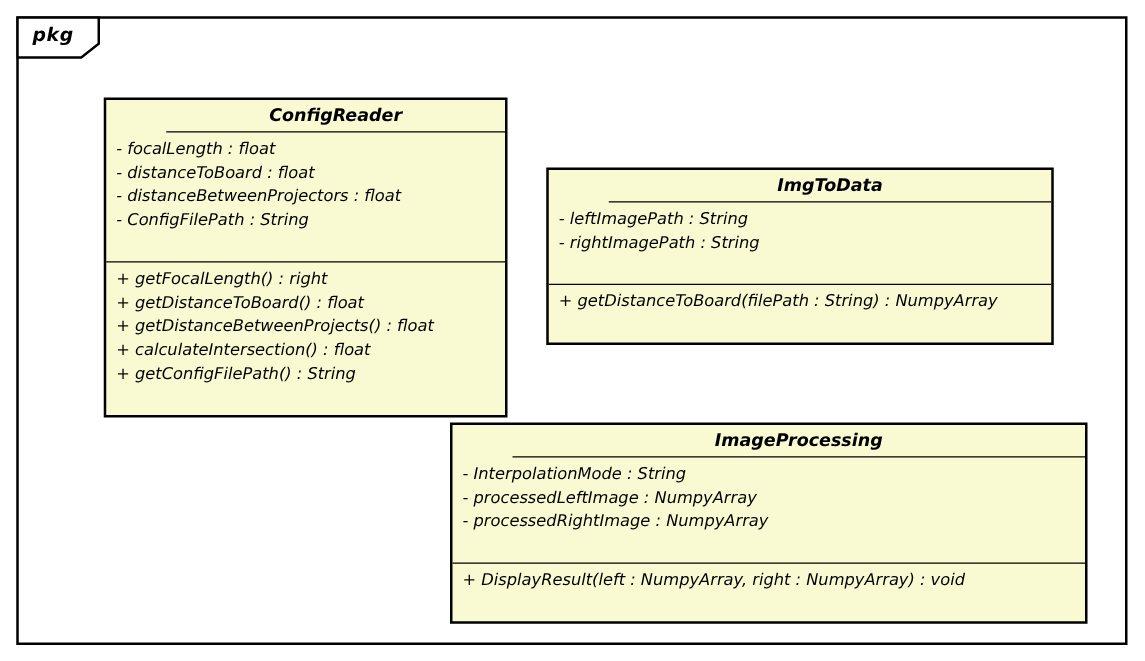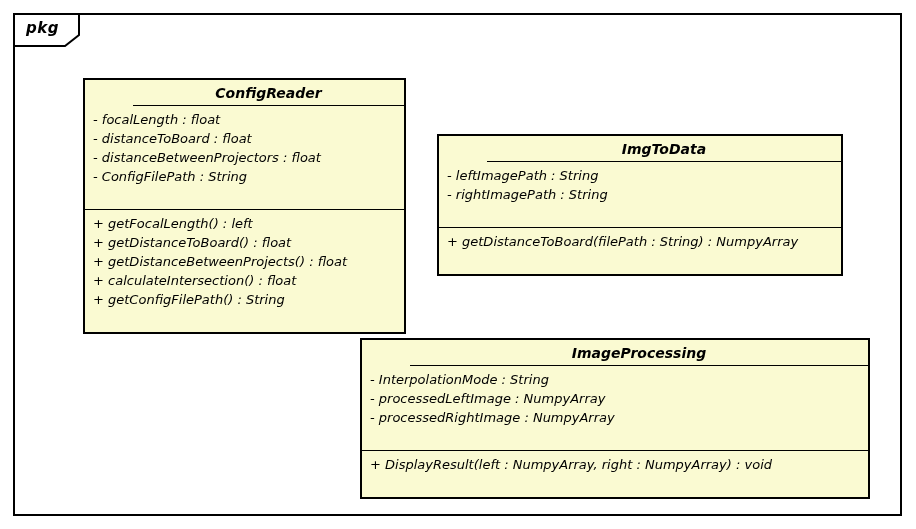--- a/index.html
+++ b/index.html
@@ -87,21 +87,21 @@
 
   <div class="uml-class" id="class-configreader" style="left: 83px; top: 78px; width: 323px; background: rgb(250, 250, 210); border-color: rgb(0, 0, 0);">
     <div class="uml-title">ConfigReader</div>
     <div class="uml-section attrs">
         <div class="row">- focalLength : float</div>
         <div class="row">- distanceToBoard : float</div>
         <div class="row">- distanceBetweenProjectors : float</div>
         <div class="row">- ConfigFilePath : String</div>
       </div>
     <div class="uml-section methods">
-        <div class="row">+ getFocalLength() : left</div>
+        <div class="row">+ getFocalLength() : right</div>
         <div class="row">+ getDistanceToBoard() : float</div>
         <div class="row">+ getDistanceBetweenProjects() : float</div>
         <div class="row">+ calculateIntersection() : float</div>
         <div class="row">+ getConfigFilePath() : String</div>
       </div>
   </div>
 
   <div class="uml-class" id="class-imgtodata" style="left: 437px; top: 134px; width: 406px; background: rgb(250, 250, 210); border-color: rgb(0, 0, 0);">
     <div class="uml-title">ImgToData</div>
     <div class="uml-section attrs">

